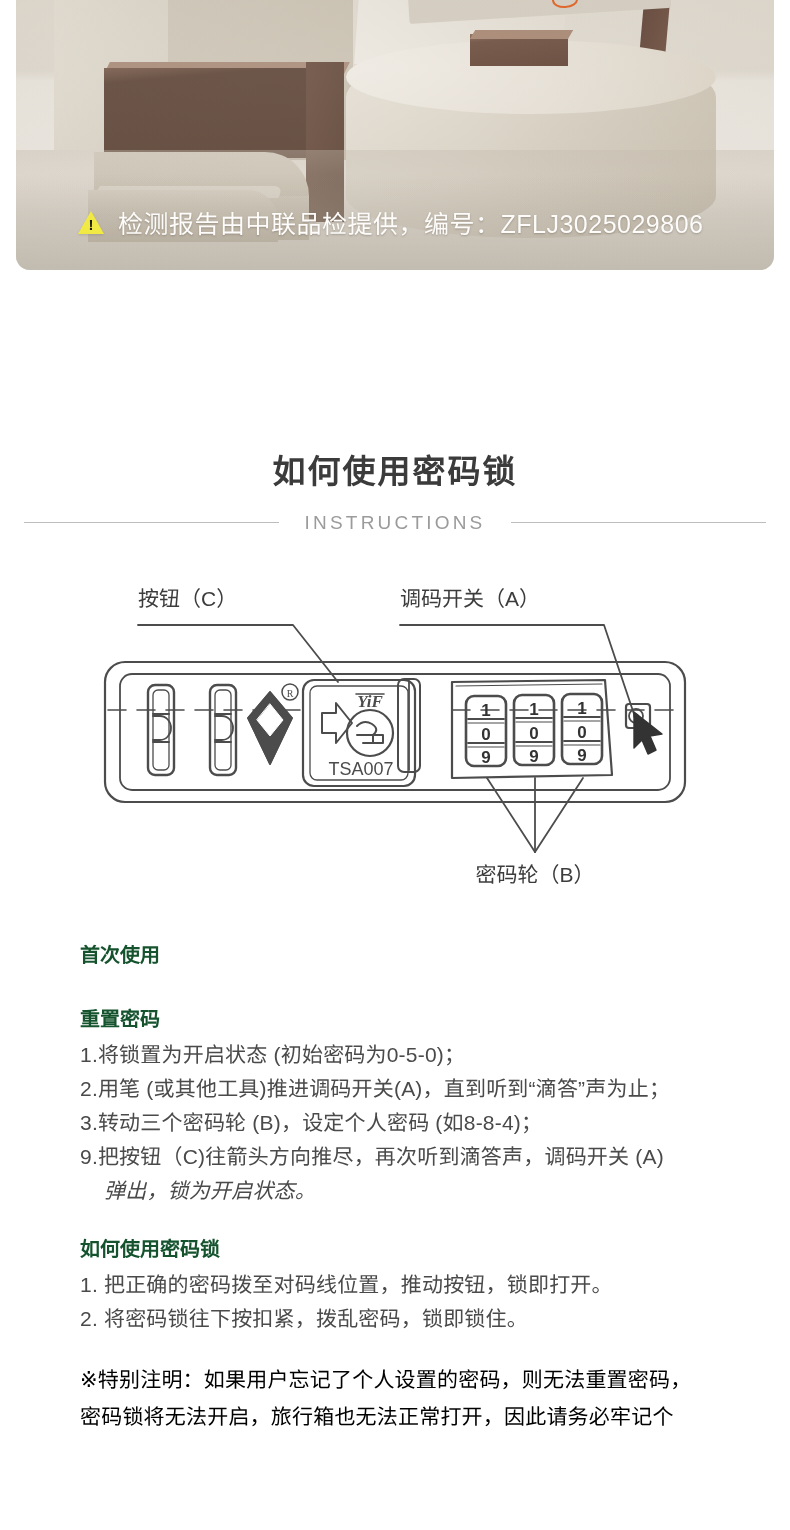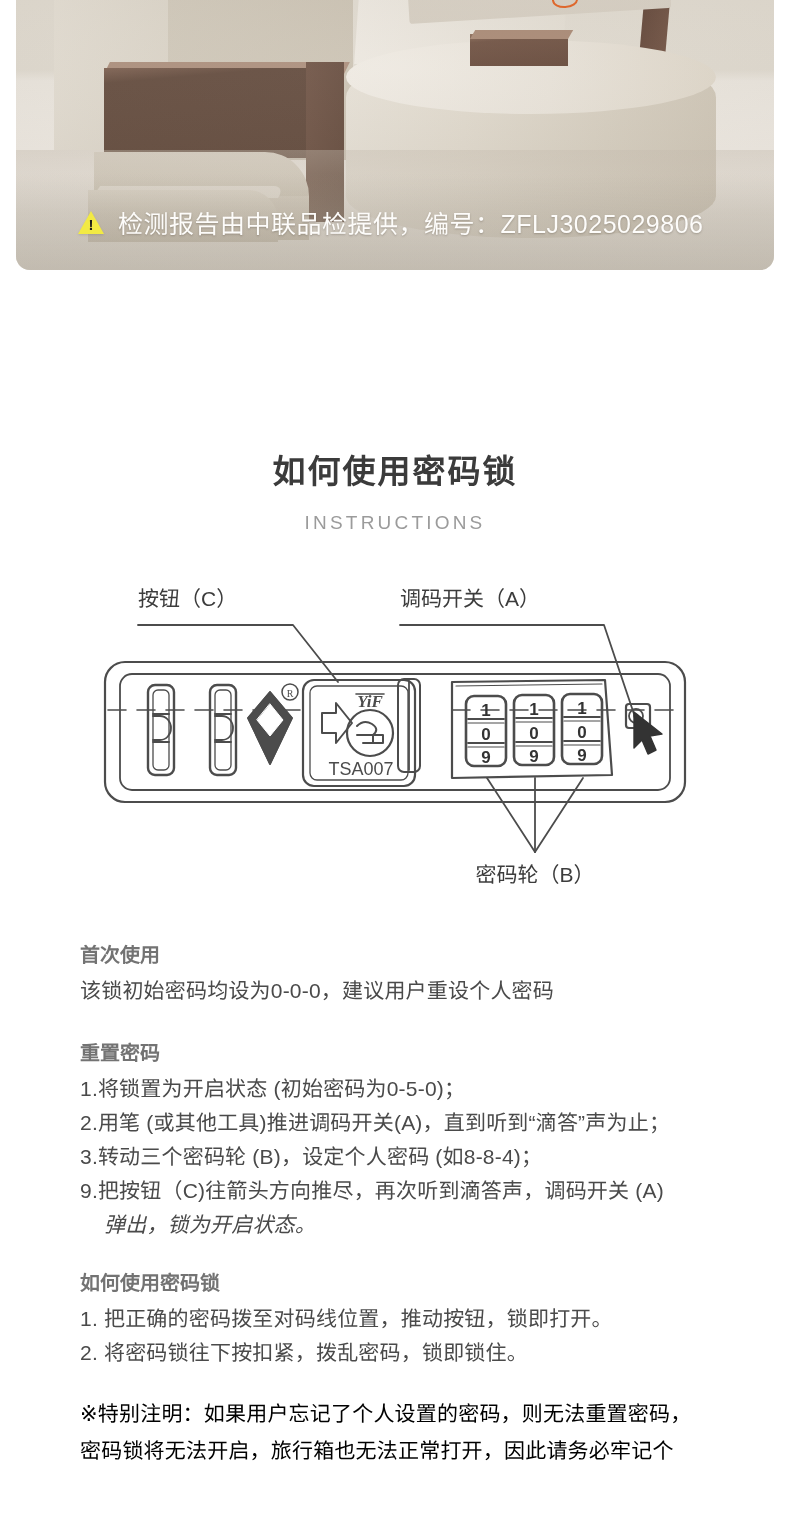--- a/index.html
+++ b/index.html
@@ -210,21 +210,20 @@
     color: #3b3b3b;
     letter-spacing: 2px;
     line-height: 1.2;
   }
   .divider-row {
     display: flex;
     align-items: center;
     justify-content: center;
     margin-top: 20px;
     padding: 0 24px;
-    flex-direction: column;
   }
   .divider-line {
     flex: 1;
     height: 1px;
     background: #bdbdbd;
   }
   .divider-label {
     font-size: 19px;
     color: #9b9b9b;
     letter-spacing: 3.2px;
@@ -242,21 +241,21 @@
 
   
   .content {
     position: absolute;
     left: 80px; top: 940px;
     width: 660px;
   }
   .sec-title {
     font-size: 20px;
     font-weight: bold;
-    color: #737373;
+    color: #14532d;
     line-height: 1.5;
     margin-bottom: 4px;
   }
   .sec-line {
     font-size: 21px;
     color: #4a4a4a;
     line-height: 1.62;
     letter-spacing: .2px;
   }
   .sec-line.indent { padding-left: 24px; font-style: italic; }
@@ -438,21 +437,20 @@
       <text x="138" y="36" font-family="'Liberation Sans', sans-serif" font-size="21" fill="#3c3c3c">按钮（C）</text>
       <text x="400" y="36" font-family="'Liberation Sans', sans-serif" font-size="21" fill="#3c3c3c">调码开关（A）</text>
       <text x="535" y="312" font-family="'Liberation Sans', sans-serif" font-size="21" fill="#3c3c3c" text-anchor="middle">密码轮（B）</text>
     </svg>
   </div>
 
   <div class="content">
 
     <div>
       <div class="sec-title">首次使用</div>
-      <div class="sec-line">该锁初始密码均设为0-0-0，建议用户重设个人密码</div>
     </div>
 
     <div class="gap-lg"></div>
 
     <div>
       <div class="sec-title">重置密码</div>
       <div class="sec-line">1.将锁置为开启状态 (初始密码为0-5-0)；</div>
       <div class="sec-line">2.用笔 (或其他工具)推进调码开关(A)，直到听到“滴答”声为止；</div>
       <div class="sec-line">3.转动三个密码轮 (B)，设定个人密码 (如8-8-4)；</div>
       <div class="sec-line">9.把按钮（C)往箭头方向推尽，再次听到滴答声，调码开关 (A)</div>

